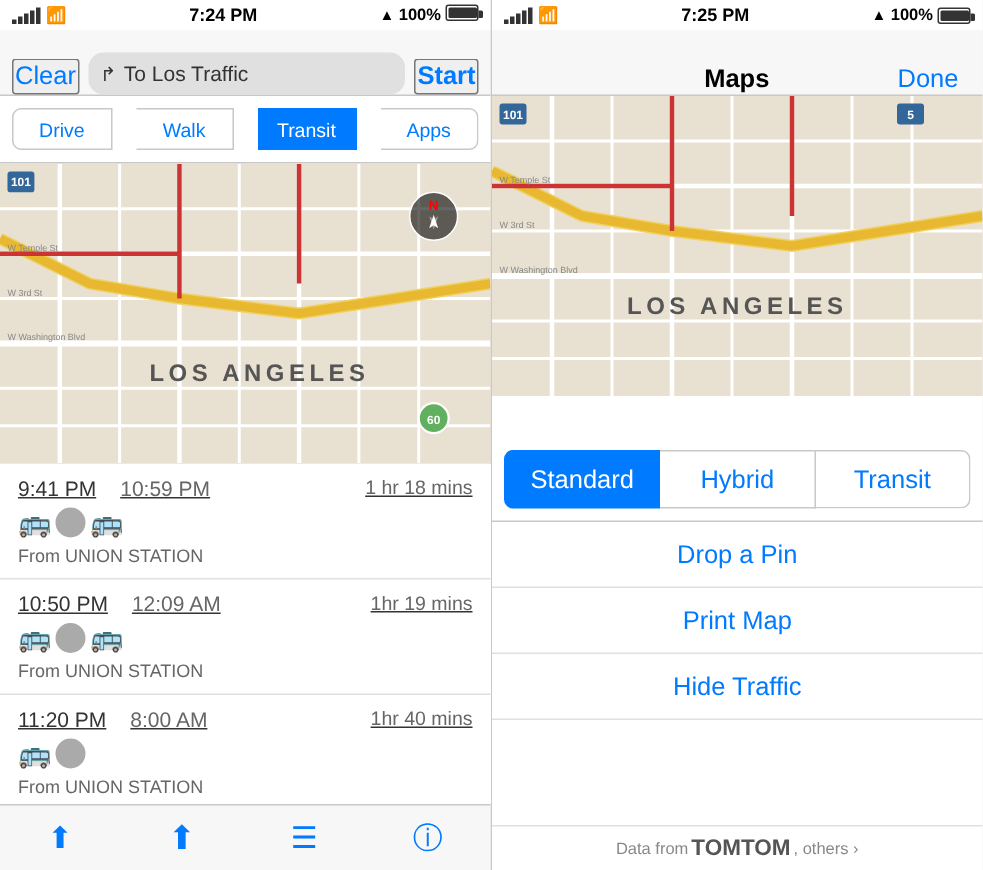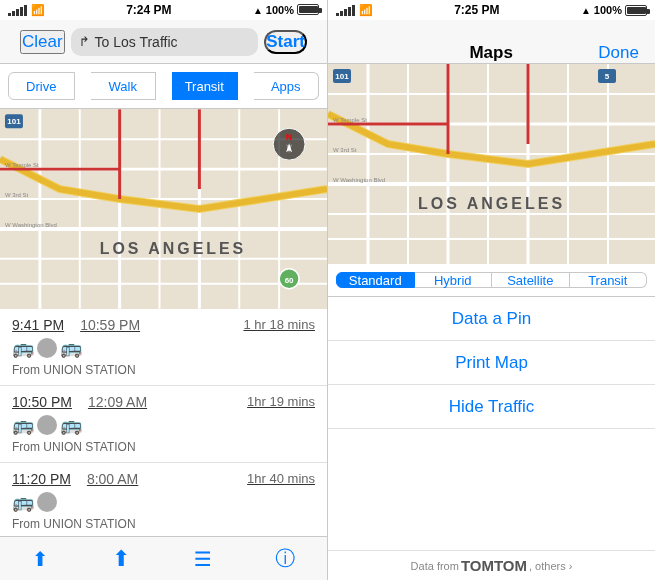--- a/index.html
+++ b/index.html
@@ -37,22 +37,22 @@
     }
     .status-bar-left .right-status {
       display: flex; align-items: center; gap: 3px;
     }
 
     .nav-bar-left {
       height: 44px;
       background: rgba(247,247,247,0.98);
       border-bottom: 1px solid #c8c8c8;
       display: flex;
-      align-items: center;
-      padding: 0 20px;
+      align-items: flex-end;
+      padding: 0 8px;
       gap: 6px;
     }
     .nav-clear {
       color: #007AFF;
       font-size: 17px;
       cursor: pointer;
       min-width: 40px;
     }
     .nav-destination {
       flex: 1;
@@ -64,21 +64,20 @@
       padding: 0 8px;
       gap: 5px;
       font-size: 14px;
       color: #333;
     }
     .nav-start {
       color: #007AFF;
       font-size: 17px;
       font-weight: 600;
       cursor: pointer;
-      border-radius: 12px;
     }
 
     .transport-tabs {
       background: white;
       padding: 8px 8px;
       display: flex;
       gap: 16px;
       border-bottom: 1px solid #c8c8c8;
     }
     .transport-tab {
@@ -225,29 +224,30 @@
 
     .map-type-tabs {
       background: white;
       padding: 8px 8px;
       display: flex;
       gap: 0;
       border-bottom: 1px solid #c8c8c8;
     }
     .map-type-tab {
       flex: 1;
-      height: 16px;
+      height: 39px;
       border: 1px solid #c8c8c8;
       background: white;
-      font-size: 13px;
+      font-size: 17px;
       color: #007AFF;
       cursor: pointer;
       display: flex;
       align-items: center;
       justify-content: center;
+      margin-top: 28px;
     }
     .map-type-tab:first-child { border-radius: 6px 0 0 6px; }
     .map-type-tab:last-child { border-radius: 0 6px 6px 0; }
     .map-type-tab + .map-type-tab { border-left: none; }
     .map-type-tab.active {
       background: #007AFF;
       color: white;
       border-color: #007AFF;
     }
 
@@ -509,27 +509,26 @@
 
       <text x="5" y="58" font-size="6" fill="#888" font-family="Helvetica">W Temple St</text>
       <text x="5" y="88" font-size="6" fill="#888" font-family="Helvetica">W 3rd St</text>
       <text x="5" y="118" font-size="6" fill="#888" font-family="Helvetica">W Washington Blvd</text>
     </svg>
   </div>
 
   <div class="map-type-tabs">
     <button class="map-type-tab active">Standard</button>
     <button class="map-type-tab">Hybrid</button>
-    <button class="map-type-tab">Satellite</button>
     <button class="map-type-tab">Transit</button>
   </div>
 
   <div class="menu-list">
     <div class="menu-item">
-      <span>Data a Pin</span>
+      <span>Drop a Pin</span>
     </div>
     <div class="menu-item">
       <span>Print Map</span>
     </div>
     <div class="menu-item">
       <span>Hide Traffic</span>
     </div>
   </div>
 
   <div class="footer-bar">

